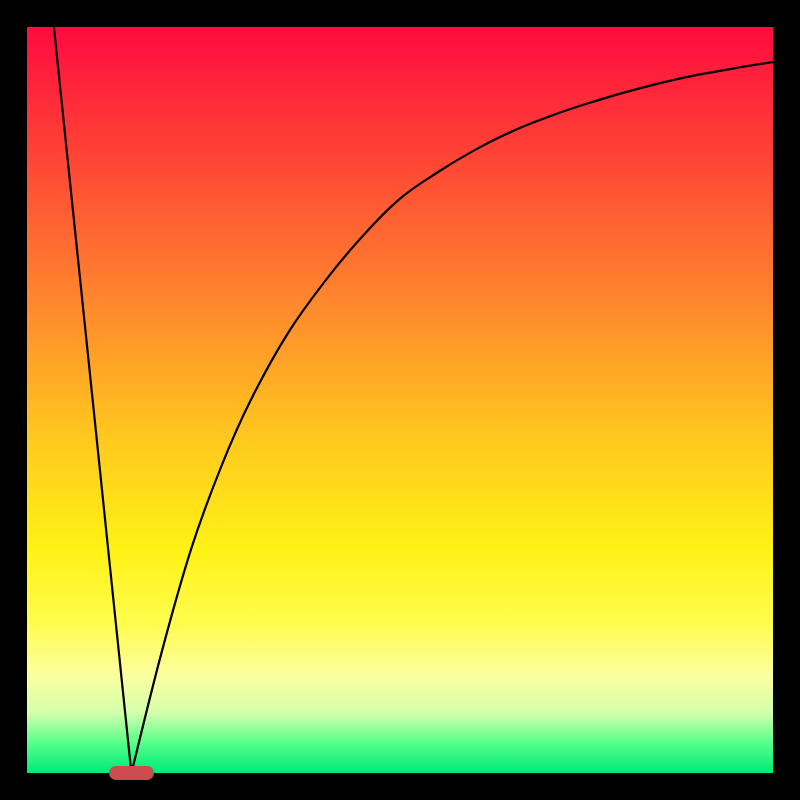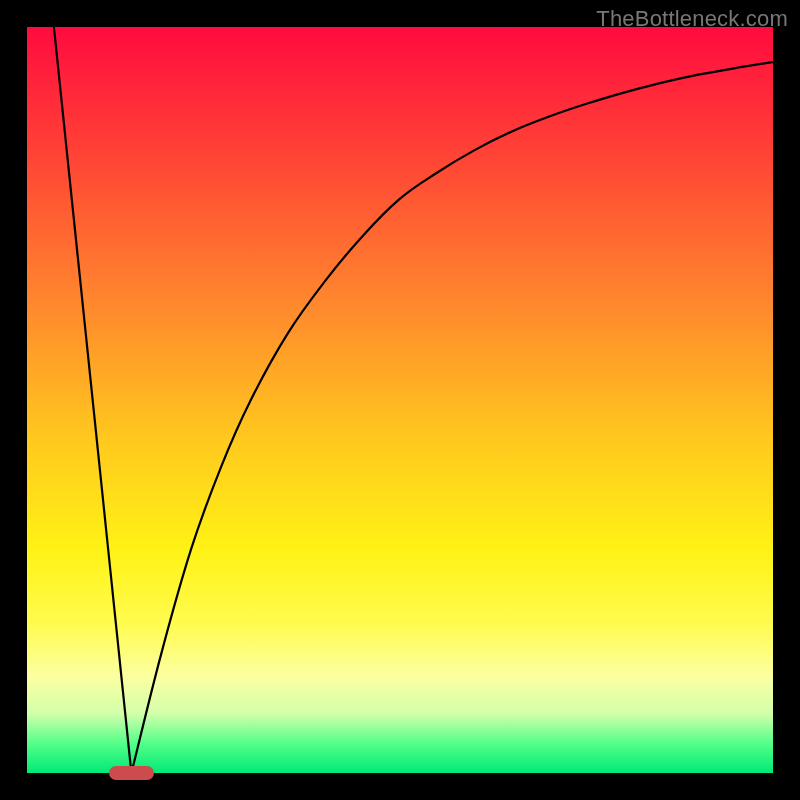--- a/index.html
+++ b/index.html
@@ -65,14 +65,13 @@
 <div class="frame">
   <div class="plot-bg"></div>
 
   <svg class="curves" viewBox="0 0 746 746" preserveAspectRatio="none">
     <path fill="none" stroke="#000" stroke-width="2.2" d="M26.9 0.0 L104.4 746.0"></path>
     <path fill="none" stroke="#000" stroke-width="2.2" d="M104.4 746.0 C109.8 724.5, 123.5 666.9, 134.3 626.6 C145.0 586.4, 153.4 555.8, 164.1 522.2 C174.9 488.6, 183.2 467.0, 194.0 440.1 C204.7 413.3, 211.7 397.2, 223.8 373.0 C235.9 348.8, 247.7 327.3, 261.1 305.9 C274.5 284.4, 285.0 271.1, 298.4 253.6 C311.8 236.2, 322.3 223.7, 335.7 208.9 C349.1 194.1, 359.6 183.0, 373.0 171.6 C386.4 160.2, 396.9 154.2, 410.3 145.5 C423.7 136.7, 434.2 130.5, 447.6 123.1 C461.0 115.7, 471.5 110.5, 484.9 104.4 C498.3 98.4, 508.8 94.5, 522.2 89.5 C535.6 84.6, 546.1 81.1, 559.5 76.8 C572.9 72.5, 583.4 69.4, 596.8 65.6 C610.2 61.9, 620.7 59.2, 634.1 55.9 C647.5 52.7, 658.0 50.4, 671.4 47.7 C684.8 45.1, 695.3 43.3, 708.7 41.0 C722.1 38.7, 739.3 36.1, 746.0 35.1"></path>
   </svg>
 
   <div class="marker" style="left: 109.06px; top: 766px; width: 44.76px; height: 14px;"></div>
 
-  <div class="watermark">TheBottleneck.com</div>
 </div>
 
 </body></html>

